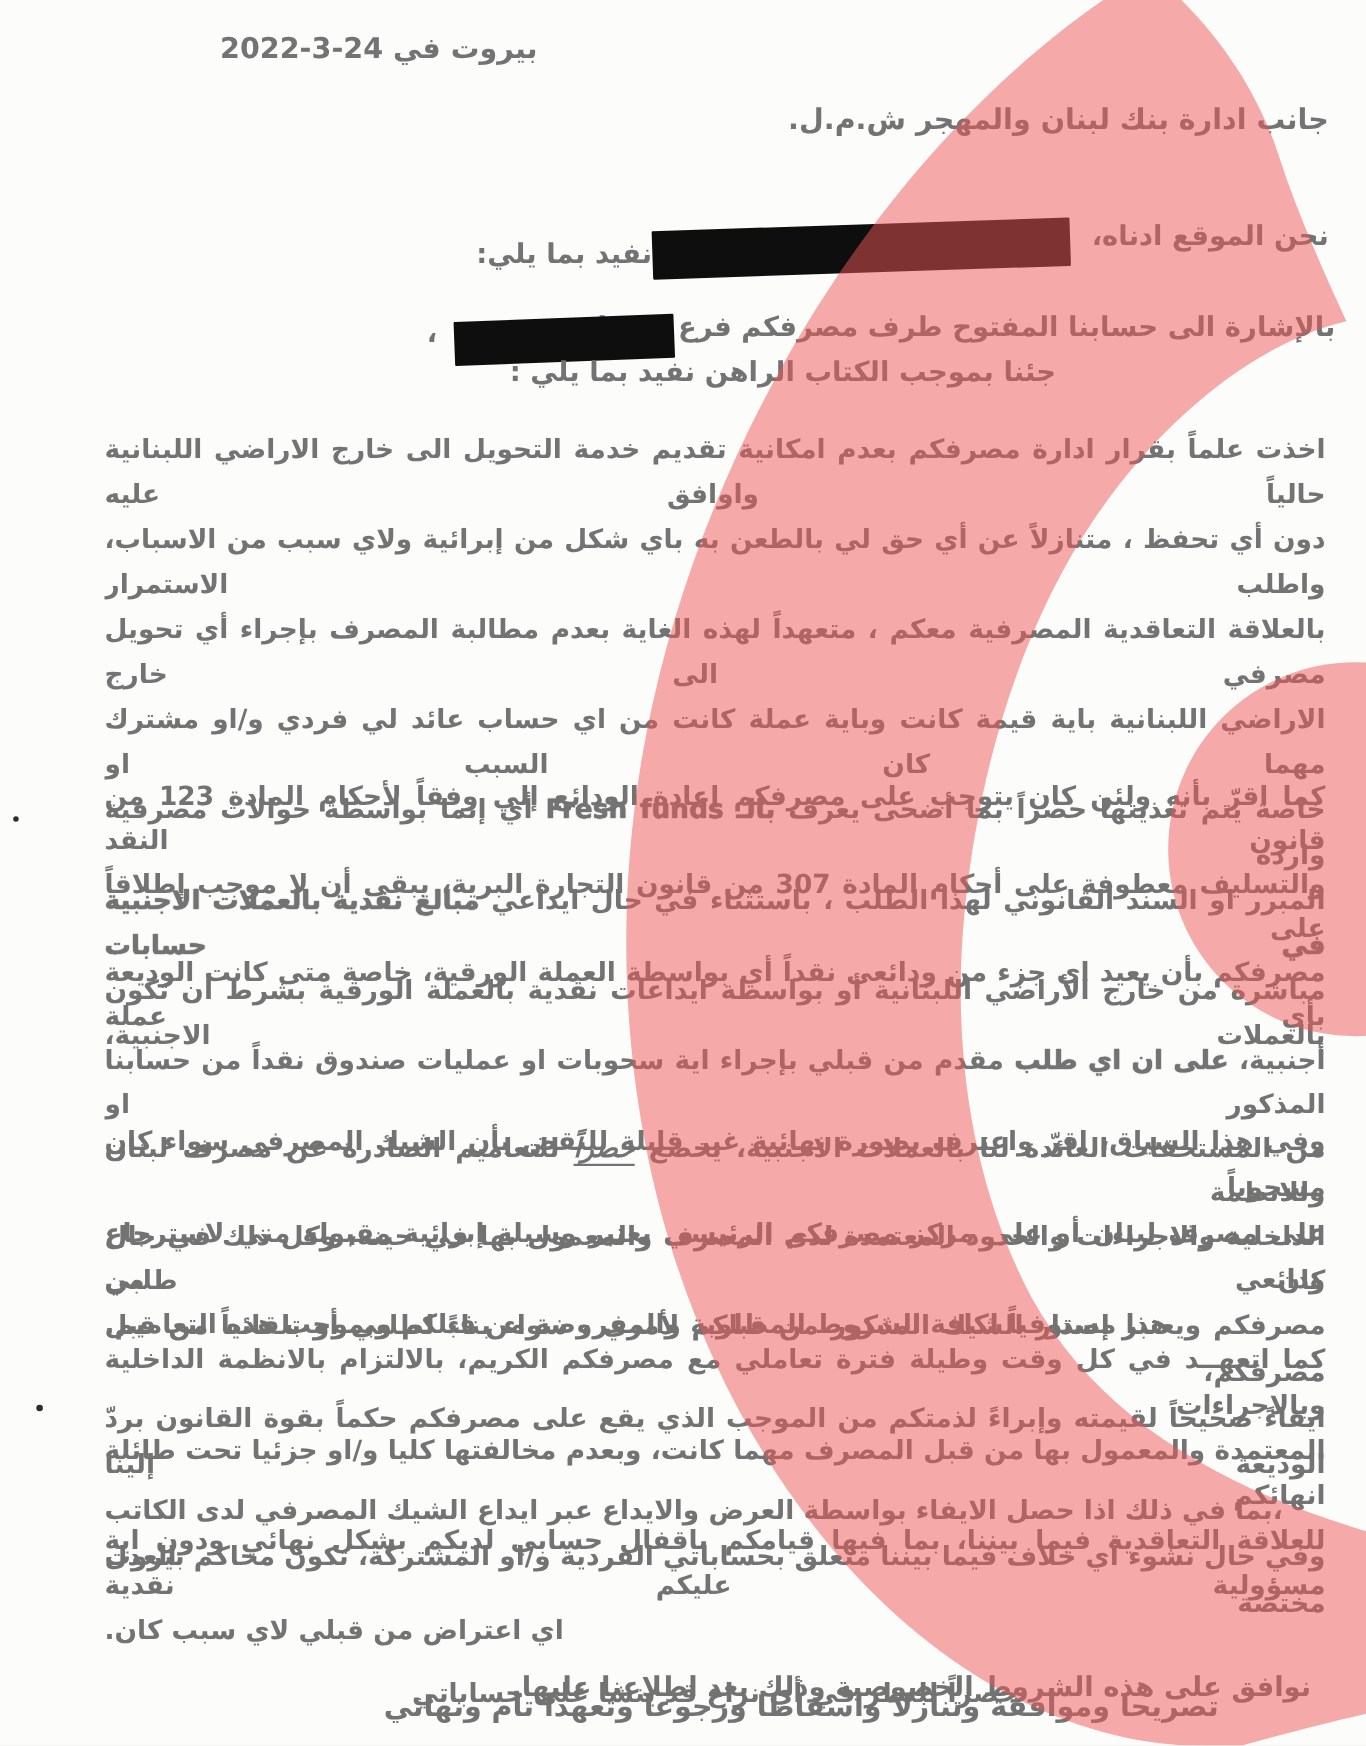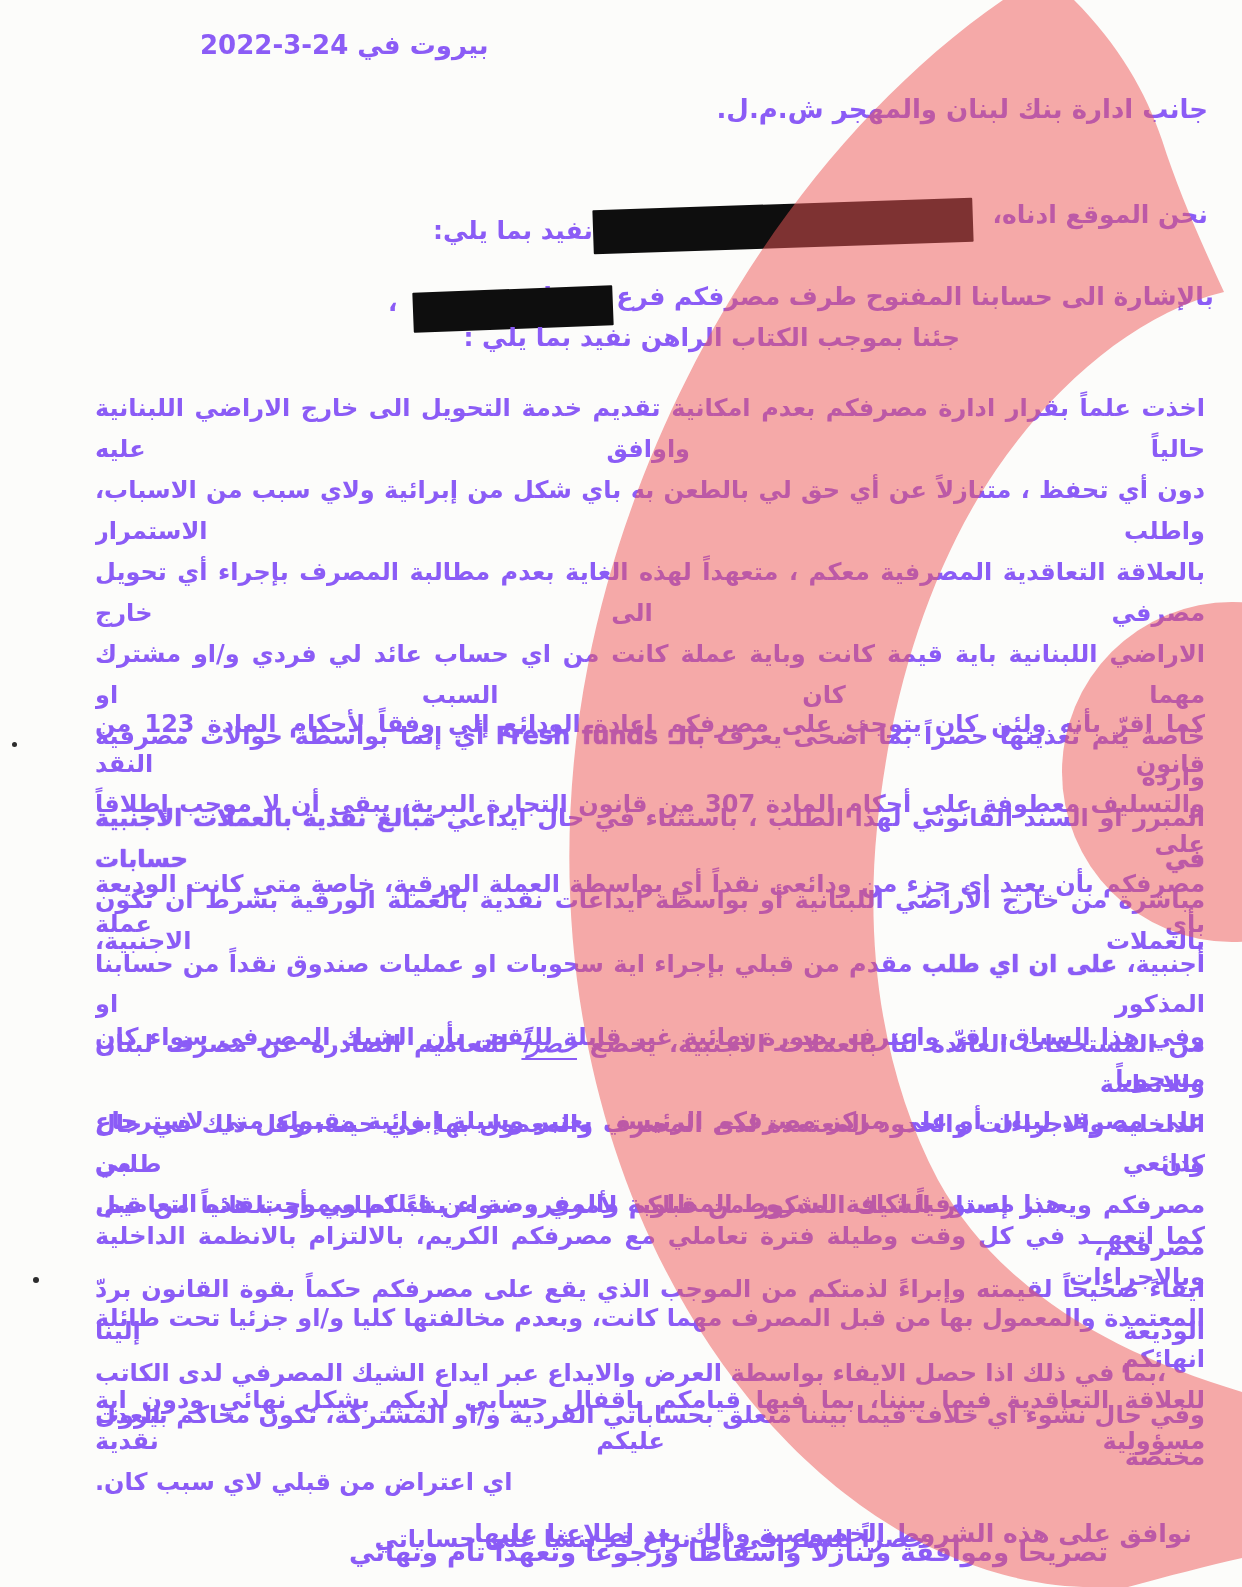--- a/index.html
+++ b/index.html
@@ -4,21 +4,21 @@
 <style>
   html,body{margin:0;padding:0;background:#e8e8e8;}
   .page{
     position:relative;
     width:1242px;height:1587px;
     margin:0 auto;
     background:#fcfcfa;
     overflow:hidden;
     direction:rtl;
     font-family:"DejaVu Sans",sans-serif;
-    color:#8b5cf6;
+    color:#737373;
   }
   .abs{position:absolute;}
   .hdr{font-weight:bold;font-size:26px;white-space:nowrap;}
   .bodytxt{font-weight:bold;font-size:25px;white-space:nowrap;}
   .para{
     position:absolute;left:95px;right:37px;
     font-size:24px;font-weight:bold;overflow:hidden;
   }
   .para .line{overflow:hidden;}
   .lj{text-align:justify;text-align-last:justify;}

